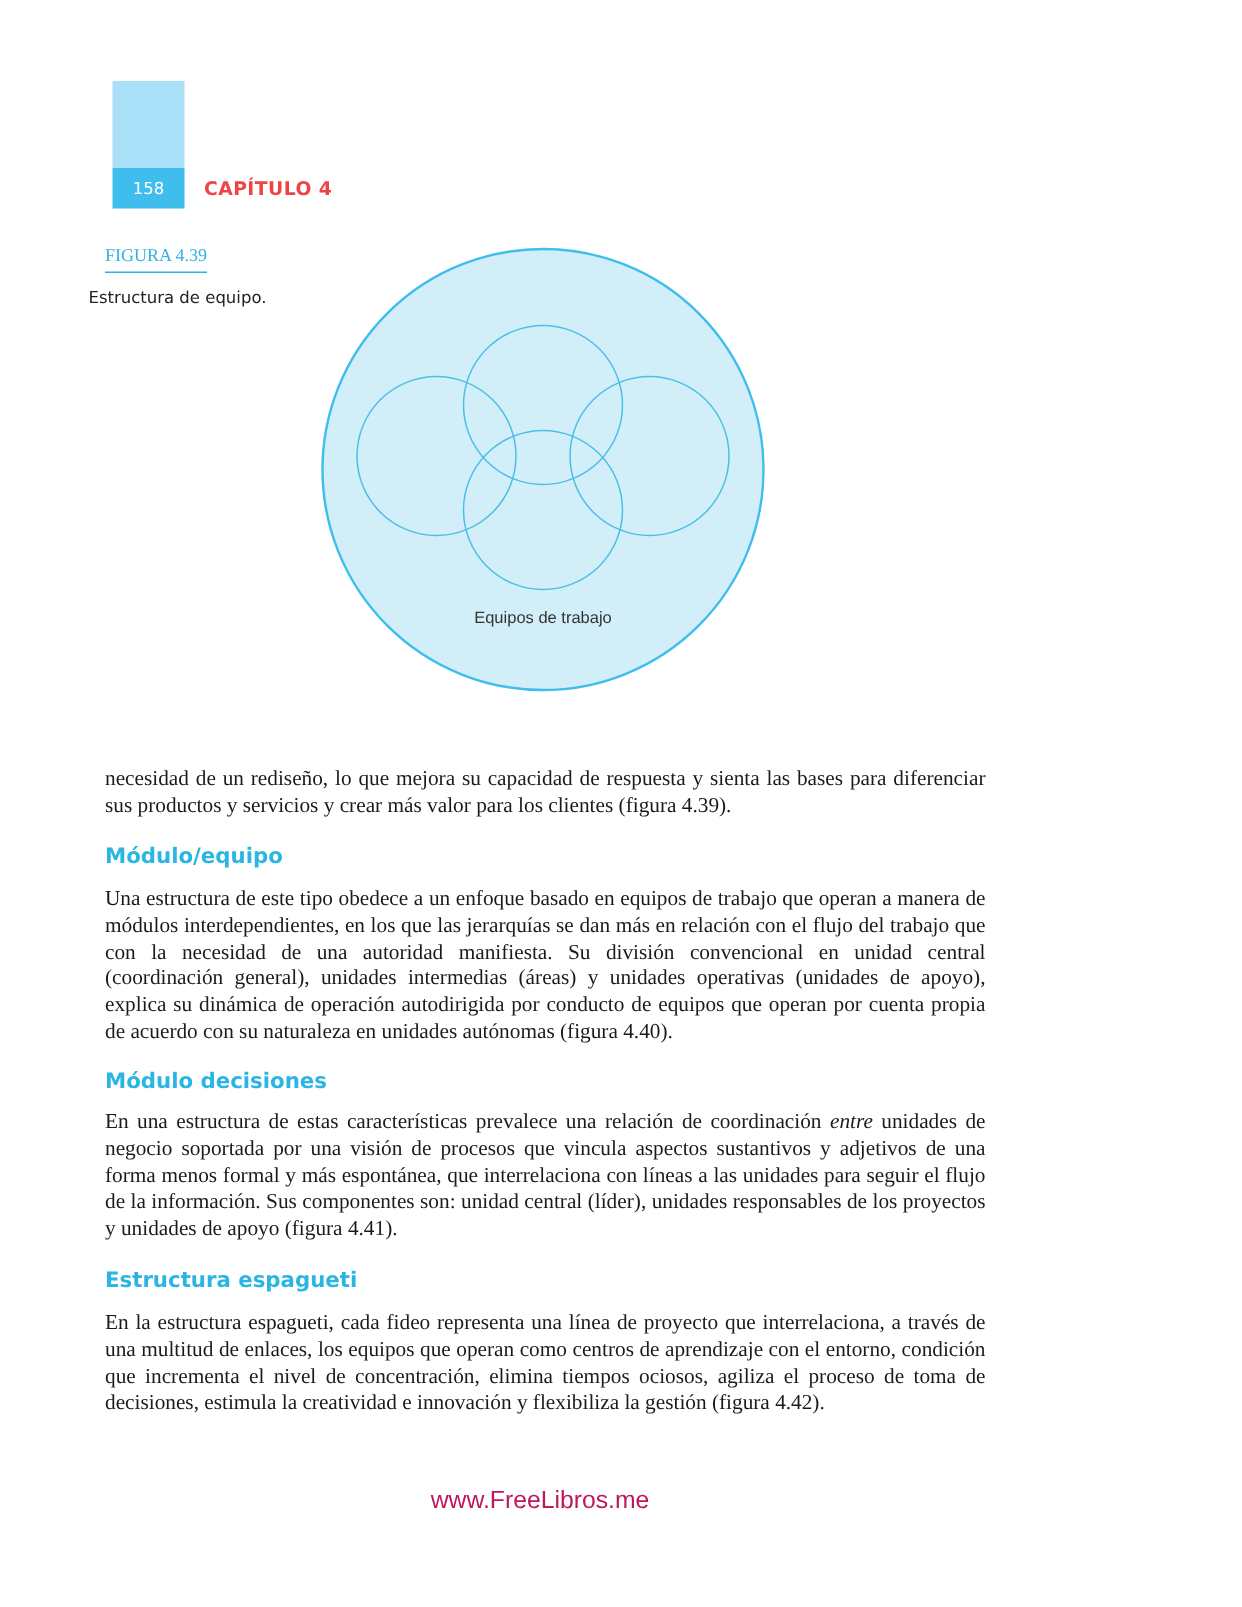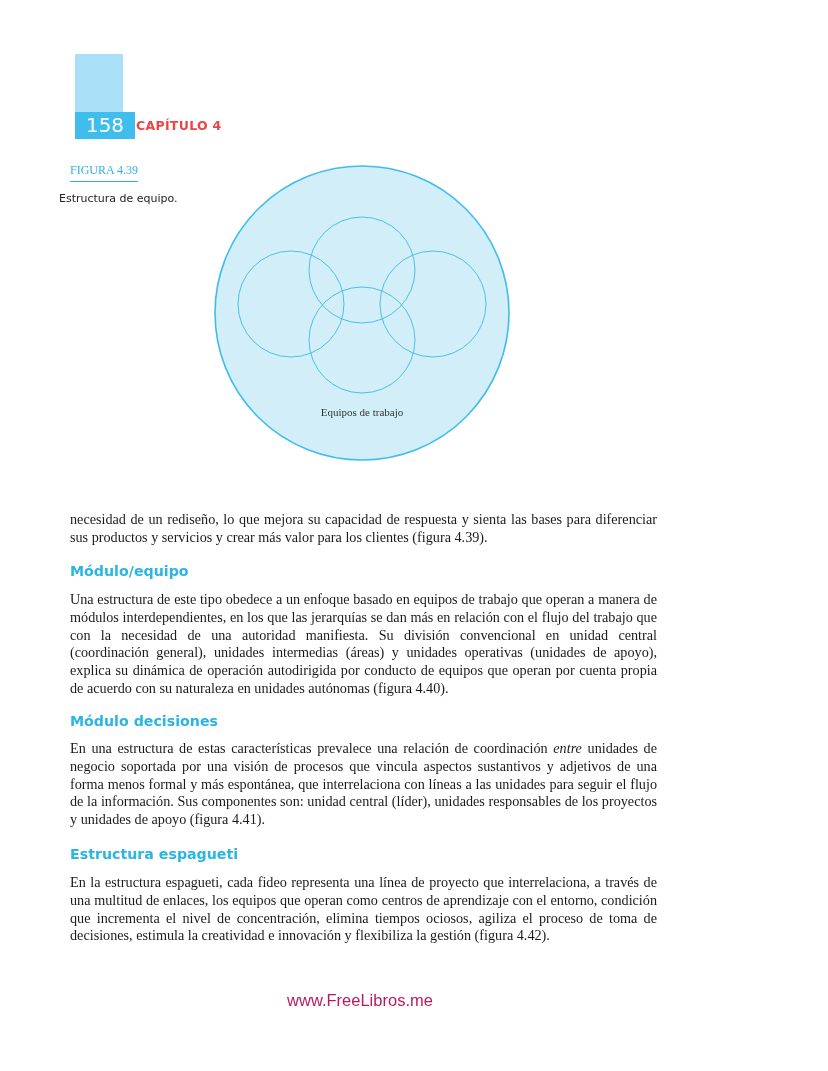--- a/index.html
+++ b/index.html
@@ -1,27 +1,27 @@
 <!DOCTYPE html>
 <html><head>
 <meta charset="utf-8">
 <style>
   html, body { margin: 0; padding: 0; background: #ffffff; }
   body { width: 828px; height: 1071px; position: relative; overflow: hidden; }
   .page-tab-light { position: absolute; left: 75px; top: 54px; width: 48px; height: 58px; background: #a9dff7; }
-  .page-tab-dark { position: absolute; left: 75px; top: 112px; width: 60px; height: 27px; background: #3fbdec; color: #ffffff;
-    font-family: "DejaVu Sans", sans-serif; font-size: 20px; line-height: 27px; text-align: center; }
+  .page-tab-dark { position: absolute; left: 75px; top: 112px; width: 48px; height: 27px; background: #3fbdec; color: #ffffff;
+    font-family: "DejaVu Sans", sans-serif; font-size: 11px; line-height: 27px; text-align: center; }
   .chapter { position: absolute; left: 136px; top: 118px; font-family: "DejaVu Sans", sans-serif; font-weight: bold; font-size: 12.5px;
     color: #ef4444; letter-spacing: 0.3px; }
   .fig-label { position: absolute; left: 70px; top: 163px; font-family: Liberation Serif, serif; font-size: 12px; color: #2fb3e2;
     padding-bottom: 3px; border-bottom: 1.5px solid #2fb3e2; }
   .fig-caption { position: absolute; left: 59px; top: 192px; font-family: "DejaVu Sans", sans-serif; font-size: 11px; color: #222; }
   .diagram { position: absolute; left: 0; top: 0; }
   .diagram-label { position: absolute; left: 262px; top: 406px; width: 200px; text-align: center;
-    font-family: Liberation Serif, serif; font-size: 11px; color: #333; }
+    font-family: Liberation Sans, sans-serif; font-size: 11px; color: #333; }
   .body-text { position: absolute; left: 70px; width: 587px; font-family: "Liberation Serif", serif; font-size: 14.2px;
     line-height: 17.8px; color: #1a1a1a; text-align: justify; margin: 0; }
   .heading { position: absolute; left: 70px; font-family: "DejaVu Sans", sans-serif; font-weight: bold; font-size: 14.2px;
     color: #2bb5e3; margin: 0; }
   .footer { position: absolute; left: 0; width: 720px; top: 991px; text-align: center;
     font-family: "Liberation Sans", sans-serif; font-size: 16.5px; color: #be185d; }
 </style>
 </head>
 <body>
 

